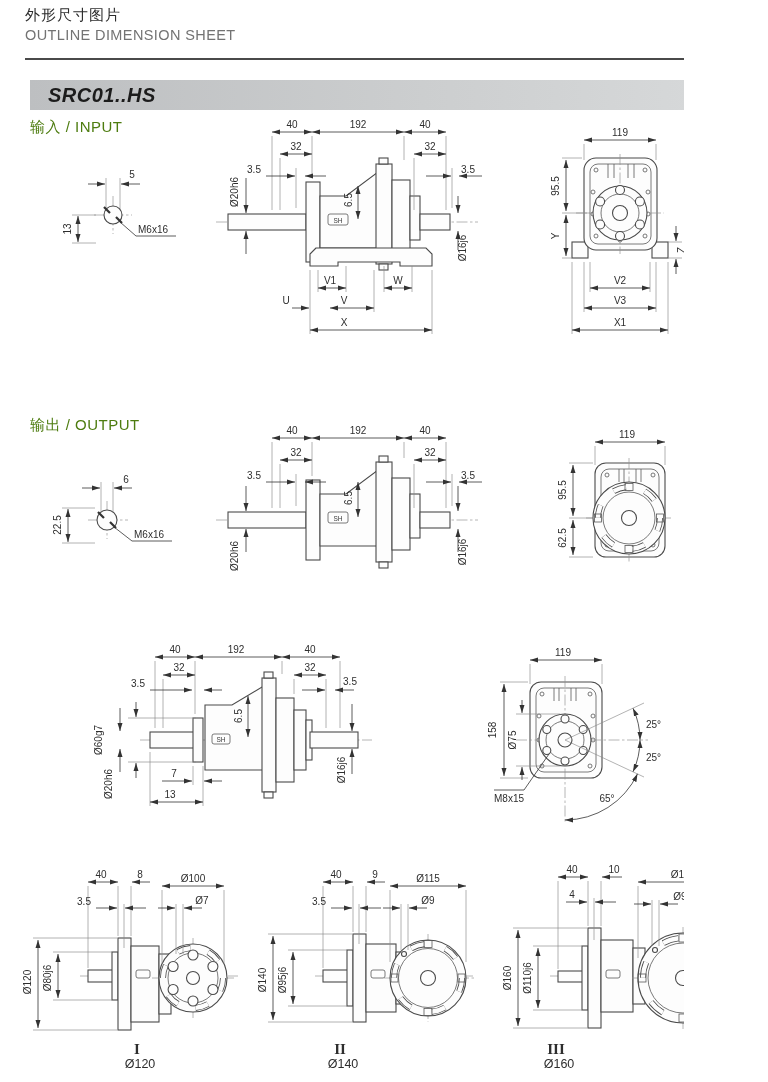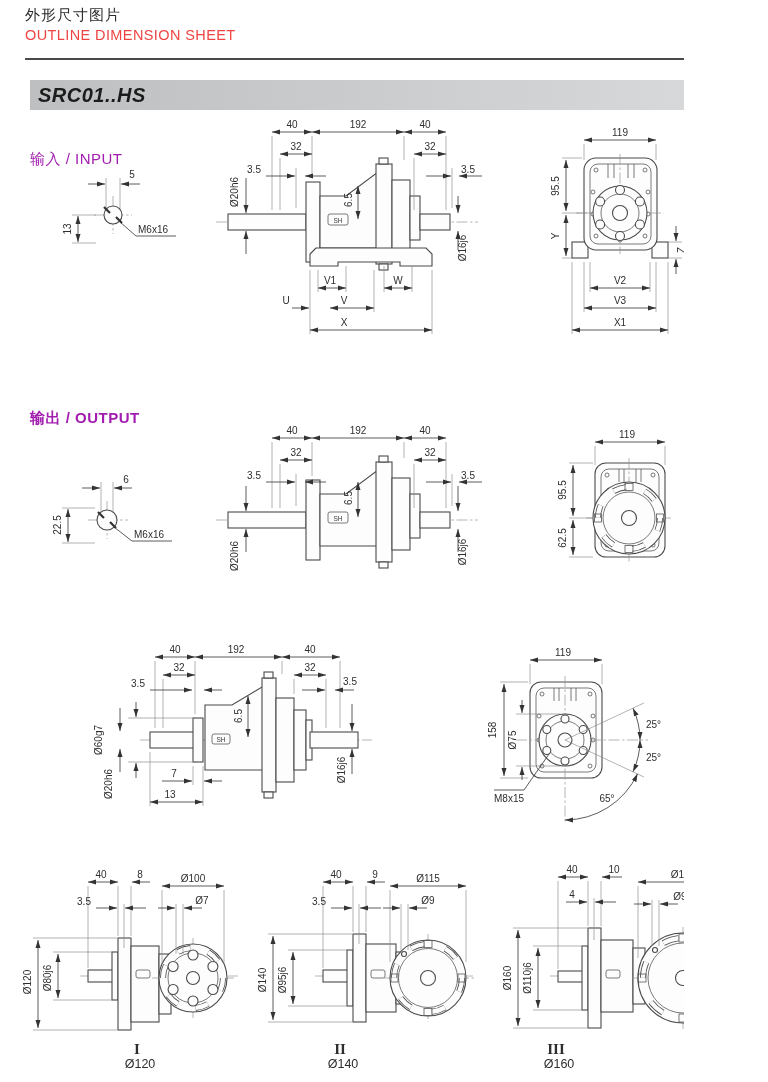--- a/index.html
+++ b/index.html
@@ -1,25 +1,25 @@
 <!DOCTYPE html>
 <html><head>
 <meta charset="utf-8">
 <style>
   html,body{margin:0;padding:0;background:#ffffff;}
   #sheet{position:relative;width:684px;height:1082px;background:#ffffff;overflow:hidden;
          font-family:"Liberation Sans",sans-serif;color:#2b2b2b;}
   .title-cn{position:absolute;left:25px;top:6px;font-size:15px;letter-spacing:1px;color:#2b2b2b;}
-  .title-en{position:absolute;left:25px;top:27px;font-size:14.5px;letter-spacing:.4px;color:#ef4444;}
+  .title-en{position:absolute;left:25px;top:27px;font-size:14.5px;letter-spacing:.4px;color:#737373;}
   .head-rule{position:absolute;left:25px;top:58px;width:720px;height:0;border-top:2px solid #4a4a4a;}
   .banner{position:absolute;left:30px;width:715px;height:30px;
           background:linear-gradient(90deg,#bdbfc1 0%,#cccecf 55%,#d8dadb 100%);
           display:flex;align-items:center;}
-  .banner span{font-size:20px;font-weight:bold;font-style:italic;color:#1c1c1c;padding-left:8px;letter-spacing:.5px;}
-  .subtitle{position:absolute;left:30px;font-size:15px;color:#a21caf;letter-spacing:.5px;margin-top:32px;}
+  .banner span{font-size:20px;font-weight:bold;font-style:italic;color:#1c1c1c;padding-left:18px;letter-spacing:.5px;}
+  .subtitle{position:absolute;left:30px;font-size:15px;color:#4d7c0f;letter-spacing:.5px;}
   .row{position:absolute;left:0;width:768px;}
   svg text{font-family:"Liberation Sans",sans-serif;font-size:10px;fill:#2e2e2e;text-anchor:middle;}
   svg text.as{text-anchor:start;}
   svg text.logo-t{font-size:6.5px;fill:#3a3a3a;}
   svg text.rn{font-family:"Liberation Serif",serif;font-weight:bold;font-size:15px;}
   svg text.sz{font-size:12.5px;}
   .ol{fill:#fdfdfd;stroke:#4a4a4a;stroke-width:1.1;}
   .ol2{fill:none;stroke:#585858;stroke-width:.8;}
   .dim{stroke:#333;stroke-width:.8;fill:none;}
   .ext{stroke:#8a8a8a;stroke-width:.65;}
@@ -195,21 +195,21 @@
         <line class="dim" x1="590" y1="172" x2="650" y2="172" marker-start="url(#aw)" marker-end="url(#aw)"></line>
         <text x="620" y="168">V2</text>
         <line class="dim" x1="584" y1="192" x2="656" y2="192" marker-start="url(#aw)" marker-end="url(#aw)"></line>
         <text x="620" y="188">V3</text>
         <line class="dim" x1="572" y1="214" x2="668" y2="214" marker-start="url(#aw)" marker-end="url(#aw)"></line>
         <text x="620" y="210">X1</text>
       </g>
     </g>
   </svg>
 
-  <div class="subtitle" style="top:377px;font-weight:bold;">输出 / OUTPUT</div>
+  <div class="subtitle" style="top:416px;">输出 / OUTPUT</div>
 
   <svg class="row" style="top:424px;" width="768" height="170" viewBox="0 0 768 170">
     <g>
       <line class="ext" x1="101" y1="58" x2="101" y2="88"></line>
       <line class="ext" x1="113" y1="58" x2="113" y2="92"></line>
       <line class="dim" x1="82" y1="64" x2="100" y2="64" marker-end="url(#aw)"></line>
       <line class="dim" x1="132" y1="64" x2="114" y2="64" marker-end="url(#aw)"></line>
       <text x="126" y="59">6</text>
       <line class="ext" x1="95" y1="84" x2="62" y2="84"></line>
       <line class="ext" x1="95" y1="119" x2="62" y2="119"></line>

